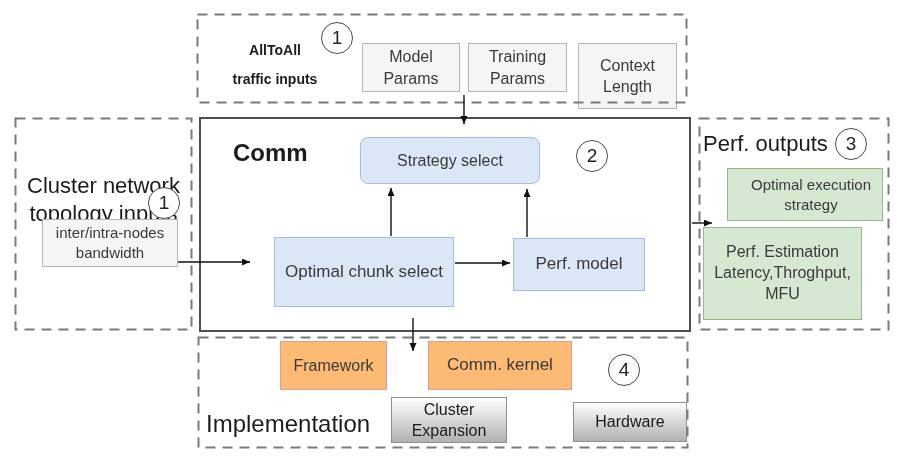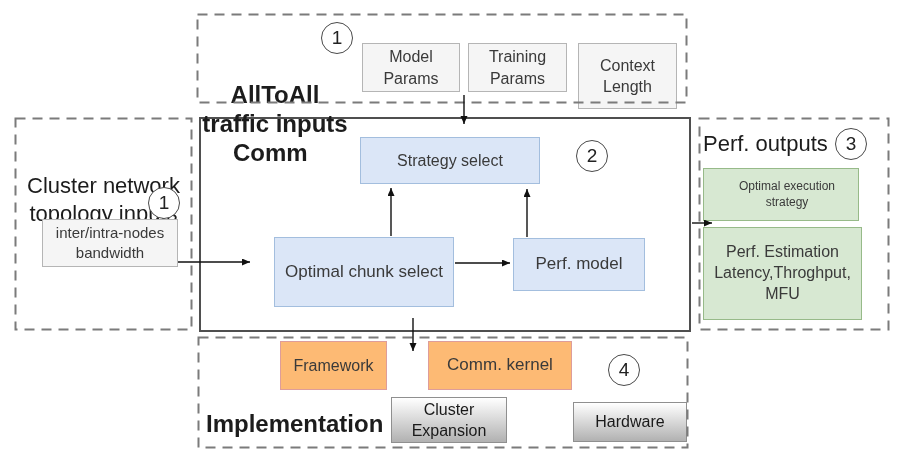--- a/index.html
+++ b/index.html
@@ -3,25 +3,25 @@
 <meta charset="utf-8">
 <style>
   html,body{margin:0;padding:0;background:#fff;}
   .canvas{
     position:relative;width:911px;height:464px;background:#ffffff;
     font-family:"Liberation Sans", sans-serif;color:#1f1f1f;overflow:hidden;
   }
   .title{
     position:absolute;white-space:pre-line;color:#1c1c1c;
   }
-  .t-traffic{left:197px;top:36px;width:156px;text-align:center;font-size:24px;font-weight:bold;line-height:29px;margin-top:44px;}
+  .t-traffic{left:197px;top:36px;width:156px;text-align:center;font-size:14px;font-weight:bold;line-height:29px;}
   .t-cluster{left:15px;top:124px;width:177px;text-align:center;font-size:22px;font-weight:400;line-height:28px;margin-top:48px;}
   .t-monta{left:233px;top:139px;font-size:24px;font-weight:bold;}
   .t-outputs{left:703px;top:131px;font-size:22px;font-weight:400;}
-  .t-impl{left:206px;top:410px;font-size:24px;font-weight:700;}
+  .t-impl{left:206px;top:410px;font-size:24px;font-weight:400;}
   .badge{
     position:absolute;width:32px;height:32px;border-radius:50%;
     border:1.5px solid #4a4a4a;background:#fff;box-sizing:border-box;
     display:flex;align-items:center;justify-content:center;
     font-size:19px;color:#222;z-index:3;
   }
   .monta-frame{
     position:absolute;left:199px;top:117px;width:492px;height:215px;
     border:2px solid #4f4f4f;box-sizing:border-box;background:#fff;z-index:0;
   }
@@ -60,25 +60,25 @@
   <div class="node gray" style="left:362px;top:43px;width:98px;height:49px;">Model
 Params</div>
   <div class="node gray" style="left:468px;top:43px;width:99px;height:49px;">Training
 Params</div>
   <div class="node gray" style="left:578px;top:43px;width:99px;height:66px;">Context
 Length</div>
 
   <div class="node gray" style="left:42px;top:219px;width:136px;height:48px;font-size:15px;">inter/intra-nodes
 bandwidth</div>
 
-  <div class="node blue" style="left:360px;top:137px;width:180px;height:47px;font-size:16px;">Strategy select</div>
+  <div class="node blue" style="left:360px;top:137px;width:180px;height:47px;font-size:16px;border-radius:8px;">Strategy select</div>
   <div class="node blue" style="left:274px;top:237px;width:180px;height:70px;font-size:17px;">Optimal chunk select</div>
   <div class="node blue" style="left:513px;top:238px;width:132px;height:53px;font-size:17px;">Perf. model</div>
 
-  <div class="node green" style="left:703px;top:168px;width:156px;height:53px;font-size:12px;padding-left:12px;">Optimal execution
+  <div class="node green" style="left:727px;top:168px;width:156px;height:53px;font-size:15px;padding-left:12px;">Optimal execution
 strategy</div>
   <div class="node green" style="left:703px;top:227px;width:159px;height:93px;font-size:16px;line-height:1.3;">Perf. Estimation
 Latency,Throghput,
 MFU</div>
 
   <div class="node pink" style="left:280px;top:341px;width:107px;height:49px;font-size:16px;">Framework</div>
   <div class="node pink" style="left:428px;top:341px;width:144px;height:49px;font-size:17px;text-align:right;">Comm. kernel</div>
   <div class="node grad" style="left:391px;top:397px;width:116px;height:46px;">Cluster
 Expansion</div>
   <div class="node grad" style="left:573px;top:402px;width:114px;height:40px;">Hardware</div>

